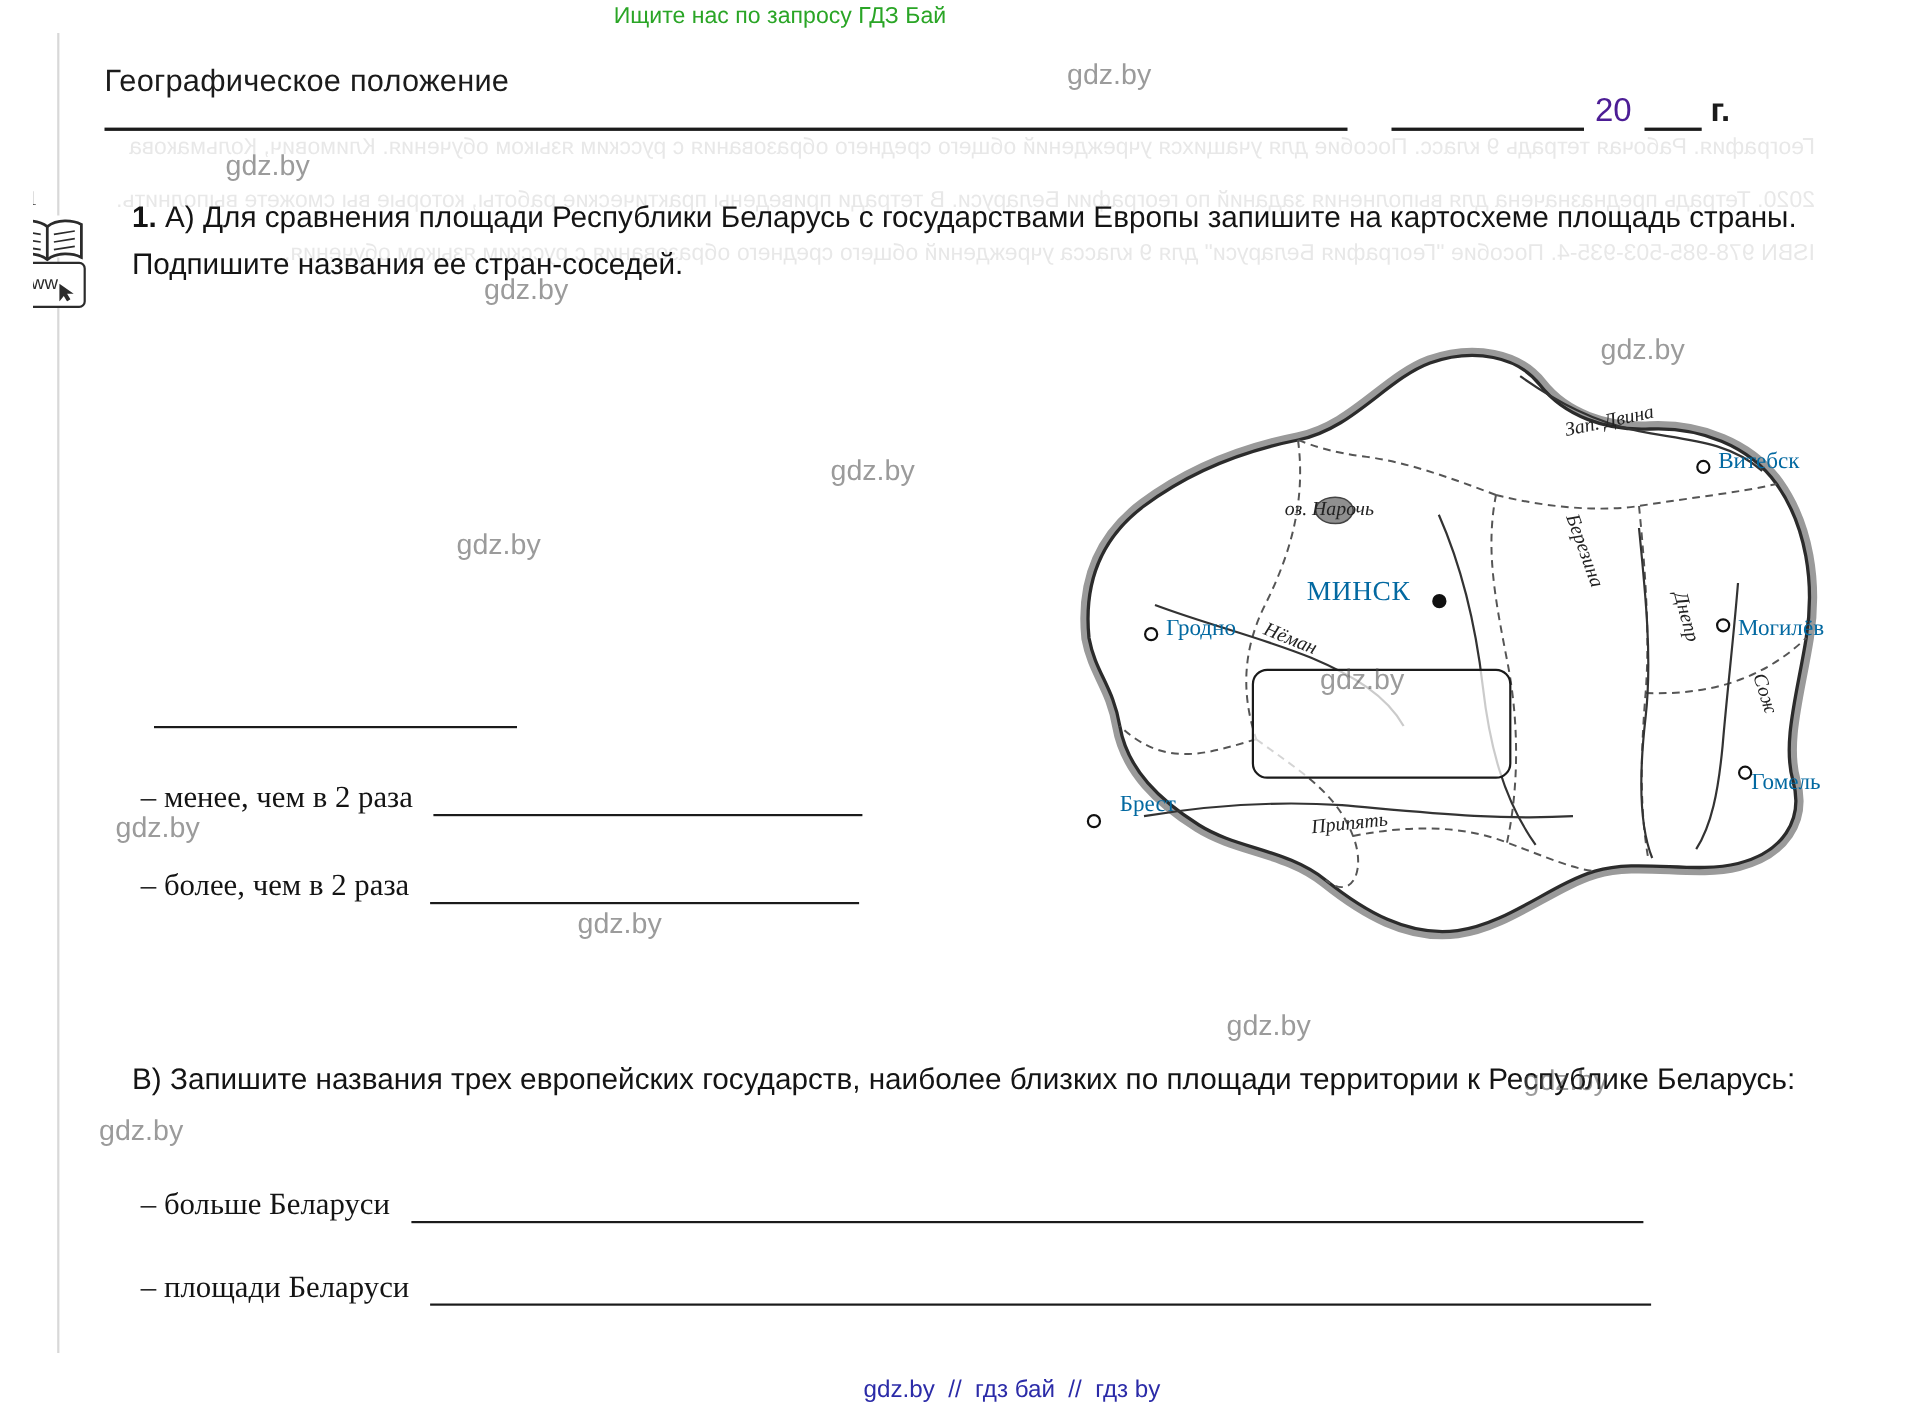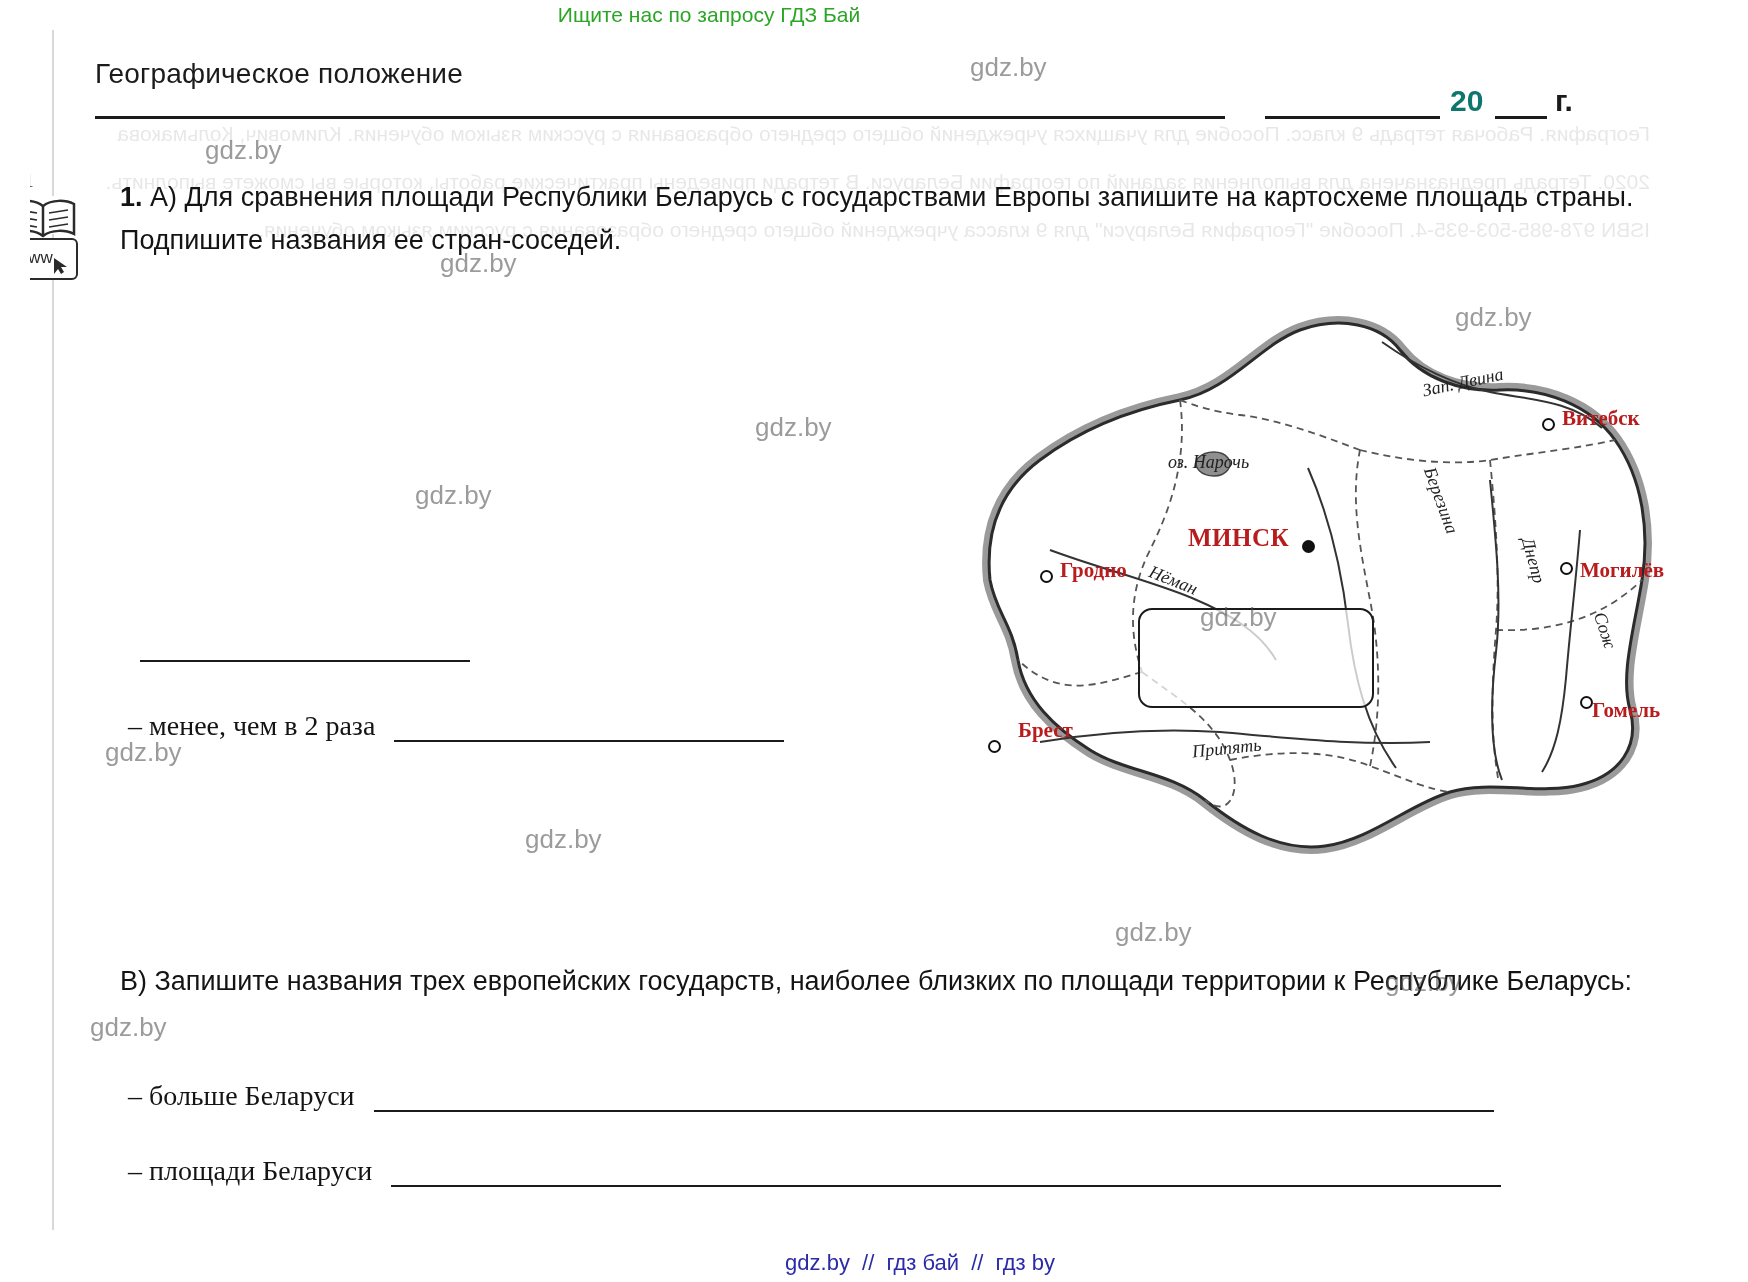--- a/index.html
+++ b/index.html
@@ -83,22 +83,22 @@
     position: absolute;
     top: 86px; left: 1235px;
     width: 175px;
     height: 0;
     border-bottom: 3px solid #1b1b1b;
   }
   #year-20 {
     position: absolute;
     top: 54px; left: 1420px;
     font-size: 30px;
-    font-weight: bold;
-    color: #0f766e;
+    font-weight: normal;
+    color: #4c1d95;
   }
   #year-blank {
     position: absolute;
     top: 86px; left: 1465px;
     width: 52px; height: 0;
     border-bottom: 3px solid #1b1b1b;
   }
   #year-g {
     position: absolute;
     top: 54px; left: 1525px;
@@ -170,22 +170,22 @@
   
   #map-wrap {
     position: absolute;
     top: 250px; left: 900px;
     width: 760px; height: 640px;
   }
   #map-svg { display: block; }
   .city-label {
     position: absolute;
     font-size: 21px;
-    font-weight: bold;
-    color: #b91c1c;
+    font-weight: normal;
+    color: #0369a1;
     font-family: "Liberation Serif", serif;
     white-space: nowrap;
     text-align: right;
   }
   .city-label.caps { font-size: 25px; letter-spacing: 0.5px; }
   .hydro-label {
     position: absolute;
     font-size: 18px;
     font-style: italic;
     color: #222;
@@ -278,20 +278,24 @@
   <div id="q1a" class="body-text"><b>1.</b> А) Для сравнения площади Республики Беларусь с государствами Европы запишите на картосхеме площадь страны. Подпишите названия ее стран-соседей.</div>
 
 
   <div id="ans1" class="ans-row">
     <span class="rule" style="width:330px"></span>
   </div>
   <div id="ans2" class="ans-row">
     <span class="lbl">– менее, чем в 2 раза</span>
     <span class="rule" style="width:390px"></span>
   </div>
+  <div id="ans3" class="ans-row">
+    <span class="lbl">– более, чем в 2 раза</span>
+    <span class="rule" style="width:390px"></span>
+  </div>
 
   <div id="q1v" class="body-text">В) Запишите названия трех европейских государств, наиболее близких по площади территории к Республике Беларусь:</div>
 
   <div id="ans4" class="ans-row">
     <span class="lbl">– больше Беларуси</span>
     <span class="rule" style="width:1120px"></span>
   </div>
   <div id="ans5" class="ans-row">
     <span class="lbl">– площади Беларуси</span>
     <span class="rule" style="width:1110px"></span>

